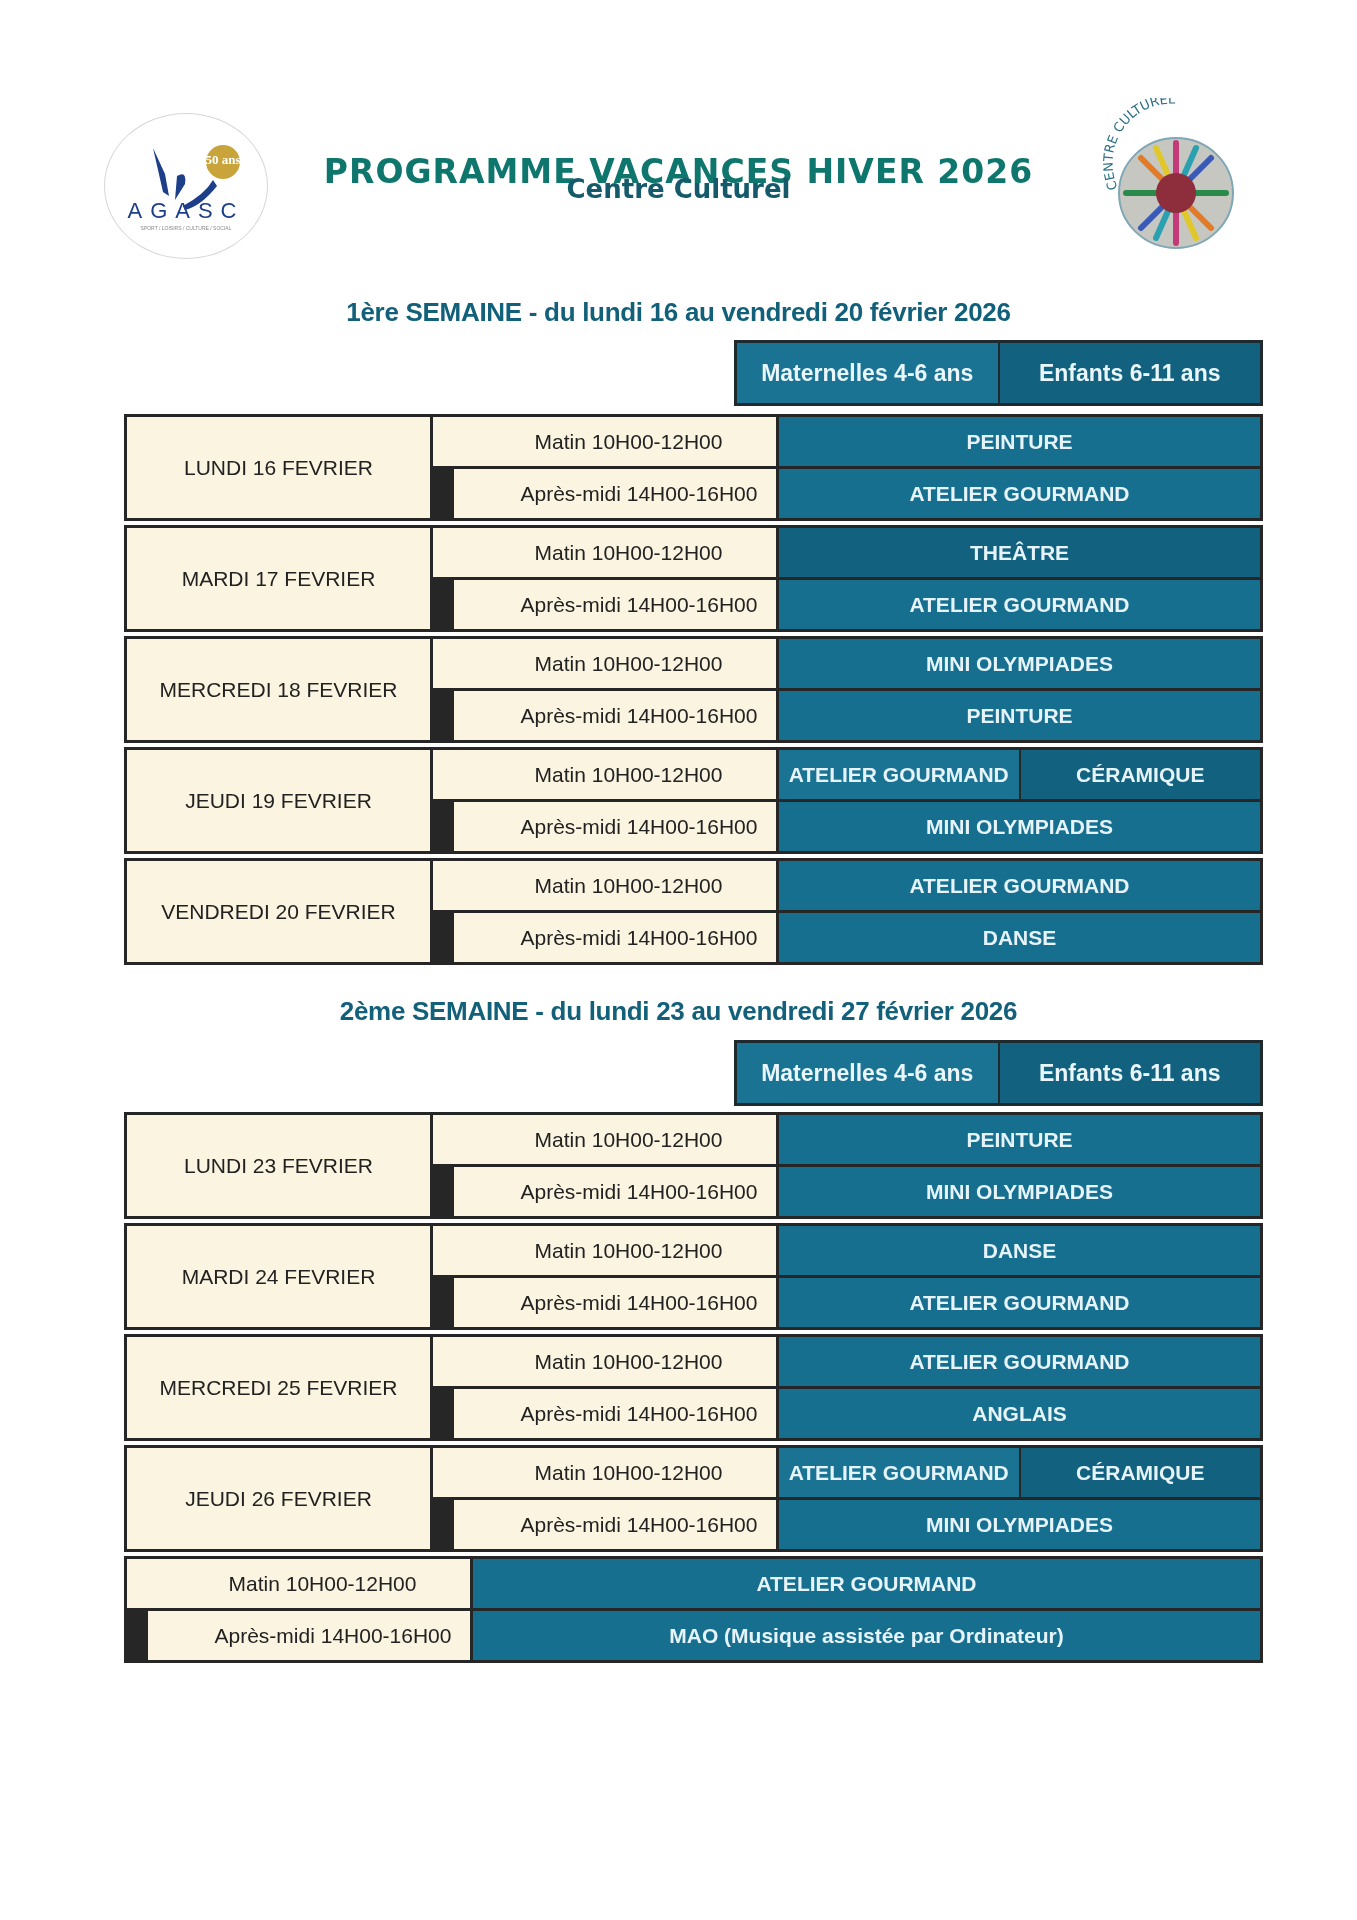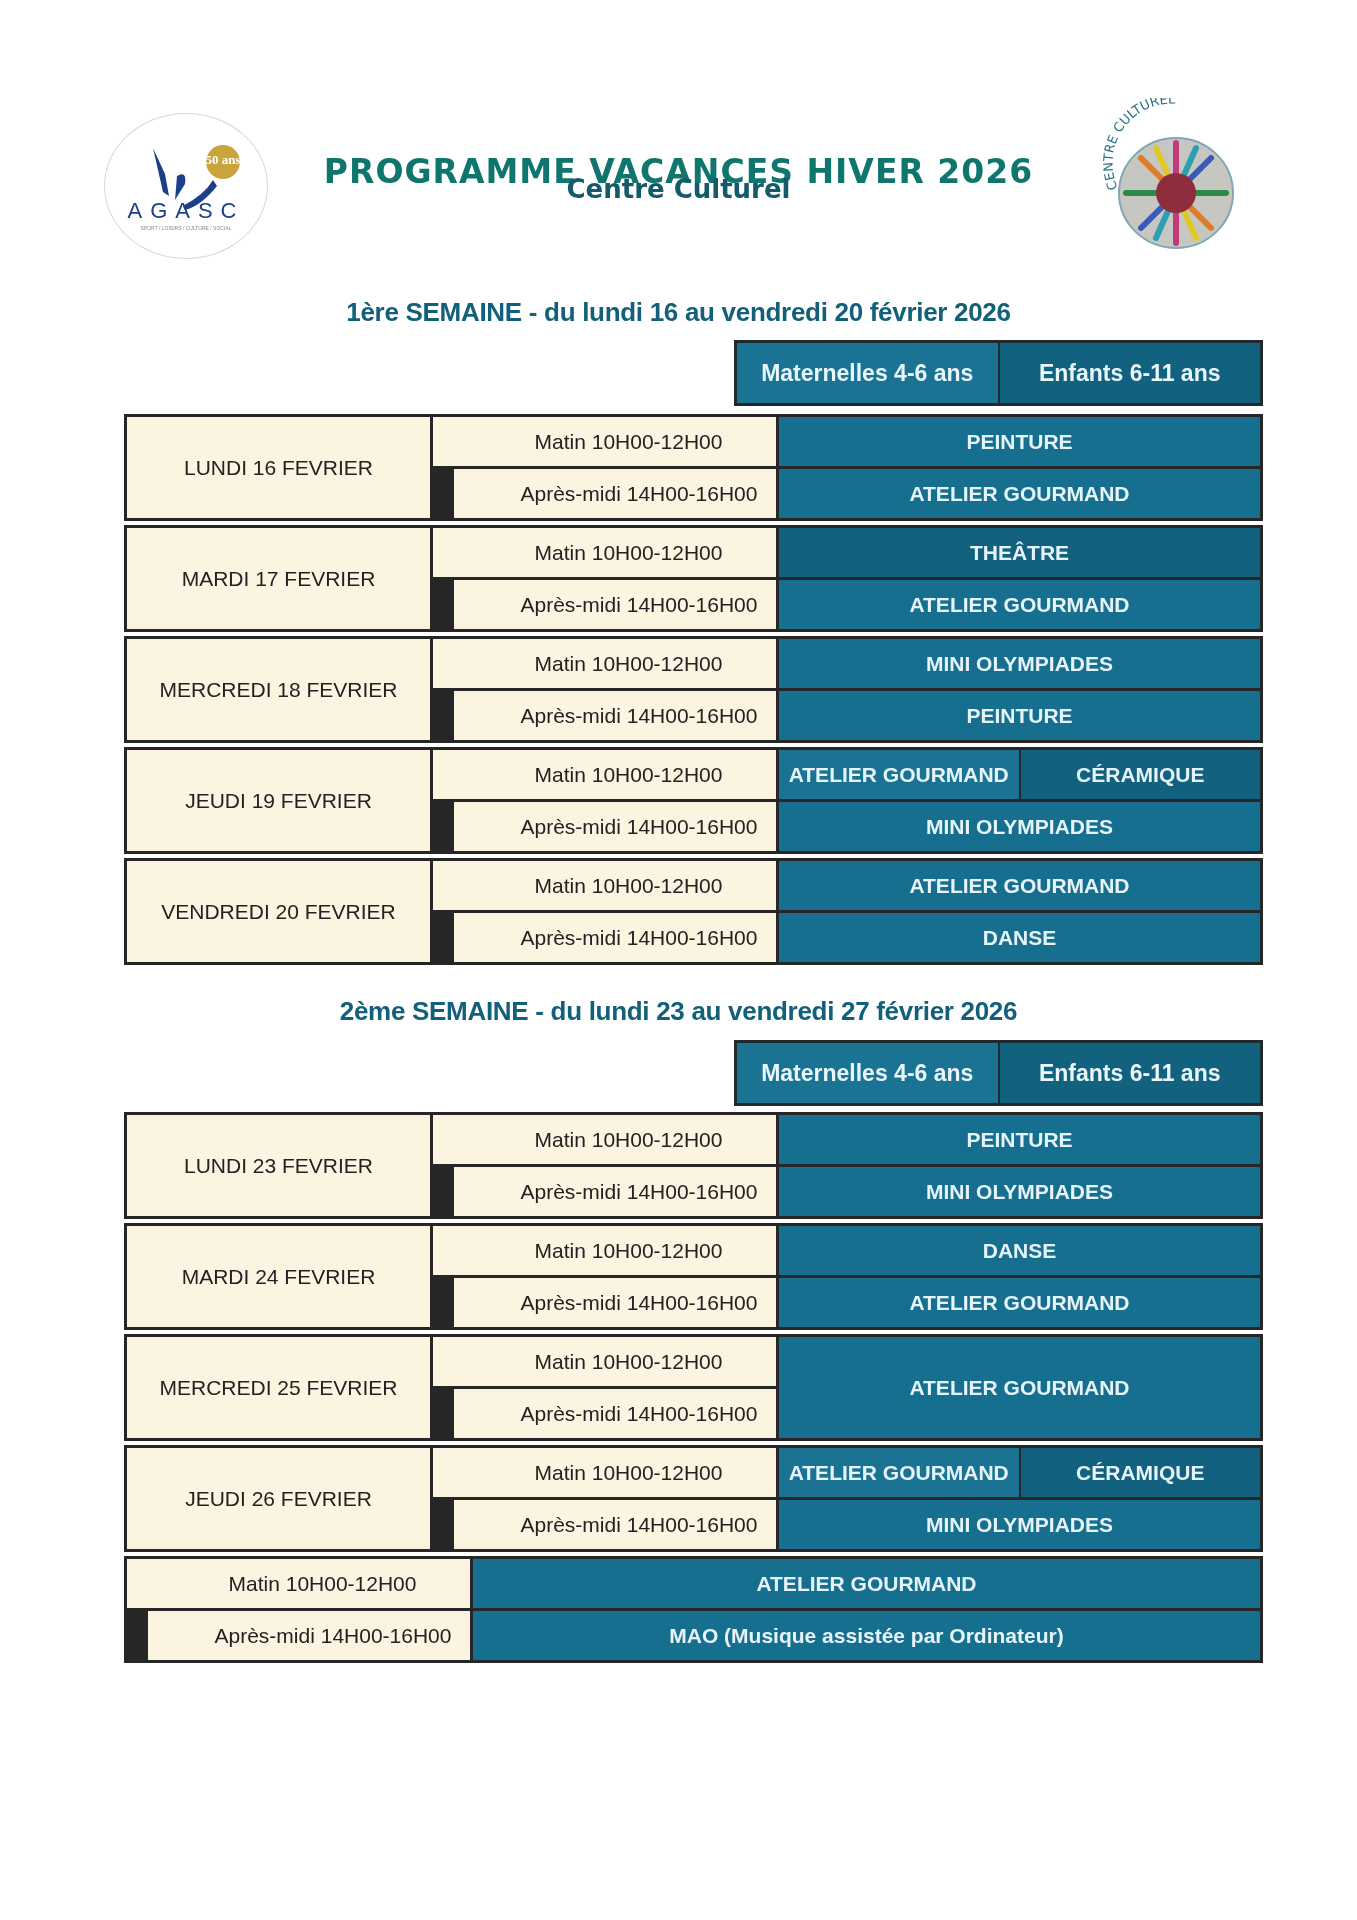--- a/index.html
+++ b/index.html
@@ -224,20 +224,23 @@
     <div class="abs day-block" style="top: 1334px;">
       <div class="day-name">MERCREDI 25 FEVRIER</div>
       <div class="slots">
         <div class="slot">Matin 10H00-12H00</div>
         <div class="slot">Après-midi 14H00-16H00</div>
       </div>
       <div class="acts">
         <div class="act-row">
           <div class="act">ATELIER GOURMAND</div>
         </div>
+        <div class="act-row">
+          <div class="act">ANGLAIS</div>
+        </div>
       </div>
     </div>
     <div class="abs day-block" style="top: 1445px;">
       <div class="day-name">JEUDI 26 FEVRIER</div>
       <div class="slots">
         <div class="slot">Matin 10H00-12H00</div>
         <div class="slot">Après-midi 14H00-16H00</div>
       </div>
       <div class="acts">
         <div class="act-row">

